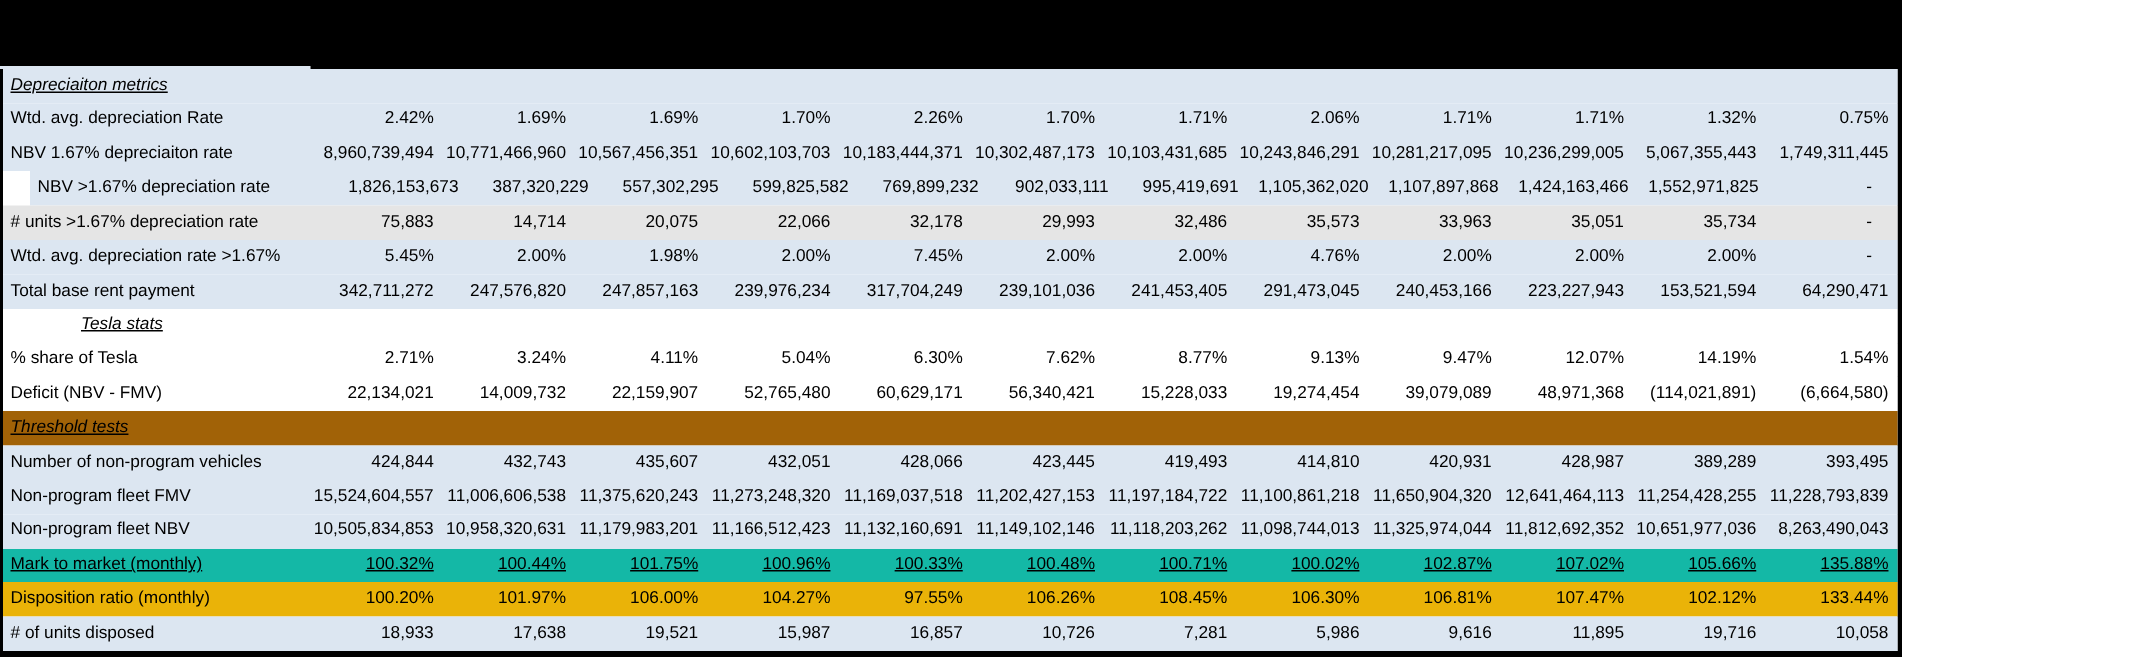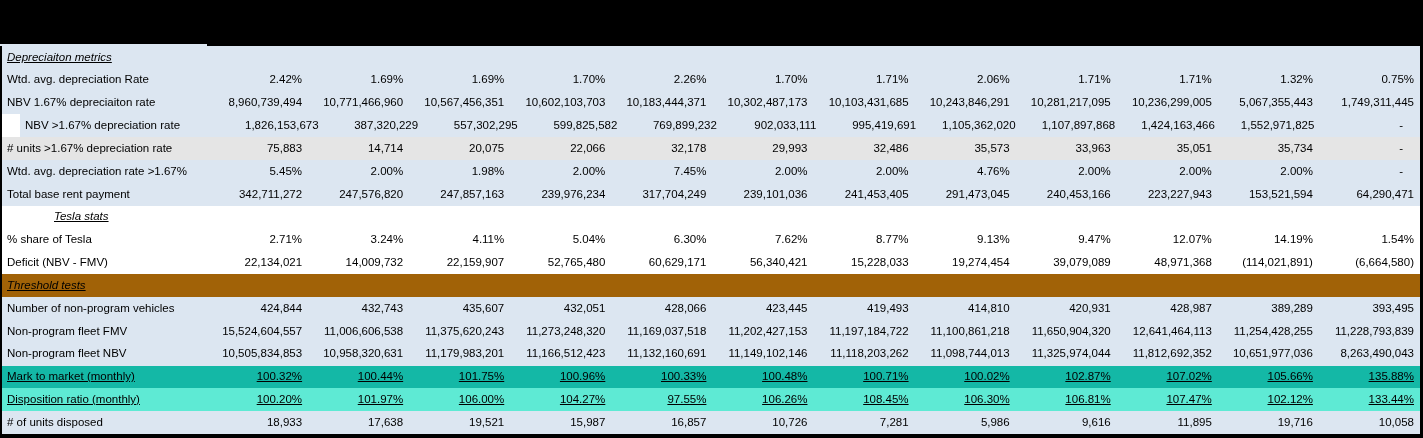--- a/index.html
+++ b/index.html
@@ -1,17 +1,17 @@
 <!DOCTYPE html>
 <html><head>
 <meta charset="utf-8">
 <style>
   html, body { margin: 0; padding: 0; background: #ffffff; }
   .wrap {
-    width: 1423px; height: 438px;
+    width: 1268px; height: 438px;
     position: relative;
     background: #ffffff;
     font-family: "Liberation Sans", sans-serif;
     overflow: hidden;
     box-sizing: border-box;
   }
   .topband { height: 44px; background: #000000; width: 100%; }
   .subband { height: 2px; display: flex; }
   .subband .sb-left  { width: 207px; }
   .subband .sb-right { flex: 1; background: #000000; }
@@ -274,21 +274,21 @@
         <div class="cell val">100.96%</div>
         <div class="cell val">100.33%</div>
         <div class="cell val">100.48%</div>
         <div class="cell val">100.71%</div>
         <div class="cell val">100.02%</div>
         <div class="cell val">102.87%</div>
         <div class="cell val">107.02%</div>
         <div class="cell val">105.66%</div>
         <div class="cell val">135.88%</div>
       </div>
-      <div class="trow" style="background: #5eead4; text-decoration: underline;">
+      <div class="trow" style="background: #eab308;">
         <div class="cell lbl">Disposition ratio (monthly)</div>
         <div class="cell val">100.20%</div>
         <div class="cell val">101.97%</div>
         <div class="cell val">106.00%</div>
         <div class="cell val">104.27%</div>
         <div class="cell val">97.55%</div>
         <div class="cell val">106.26%</div>
         <div class="cell val">108.45%</div>
         <div class="cell val">106.30%</div>
         <div class="cell val">106.81%</div>

